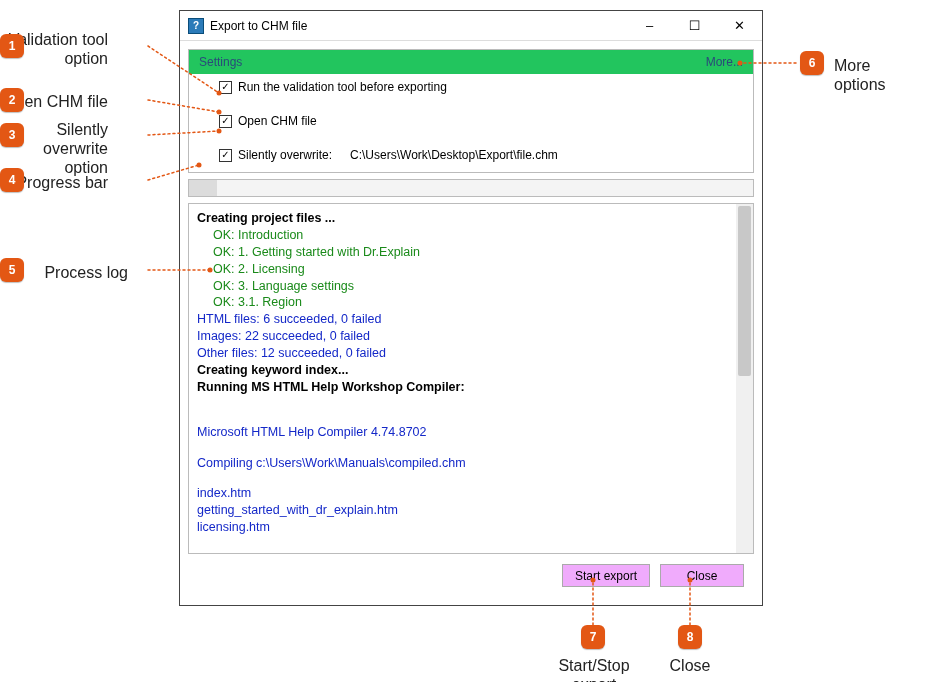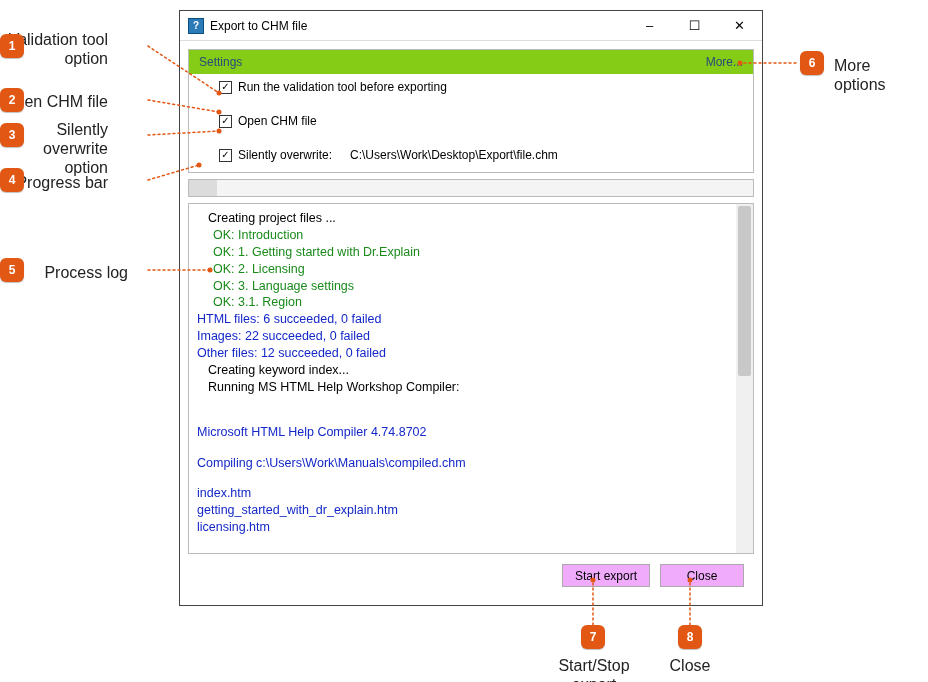--- a/index.html
+++ b/index.html
@@ -56,21 +56,21 @@
     padding: 8px;
     display: flex;
     flex-direction: column;
     gap: 6px;
   }
   .settings-panel {
     border: 1px solid #bbb;
     background: #fff;
   }
   .settings-header {
-    background: #84cc16;
+    background: #22c55e;
     height: 24px;
     display: flex;
     align-items: center;
     padding: 0 10px;
     color: #2a4a7a;
     font-size: 12px;
   }
   .settings-header .more {
     margin-left: auto;
     color: #2a4a7a;
@@ -124,21 +124,21 @@
   }
   .log-thumb {
     position: absolute;
     right: 2px; top: 2px;
     width: 13px;
     height: 170px;
     background: #c8c8c8;
     border-radius: 2px;
   }
   .log-line { white-space: nowrap; }
-  .log-bold { font-weight: normal; color: #000; margin-left: 11px; }
+  .log-bold { font-weight: bold; color: #000; }
   .log-ok { color: #1a8a1a; margin-left: 16px; }
   .log-file { color: #1428c8; }
   .log-blank { height: 14px; }
   .buttonbar {
     display: flex;
     justify-content: flex-end;
     gap: 10px;
     padding: 4px 10px 10px 10px;
   }
   .btn {

